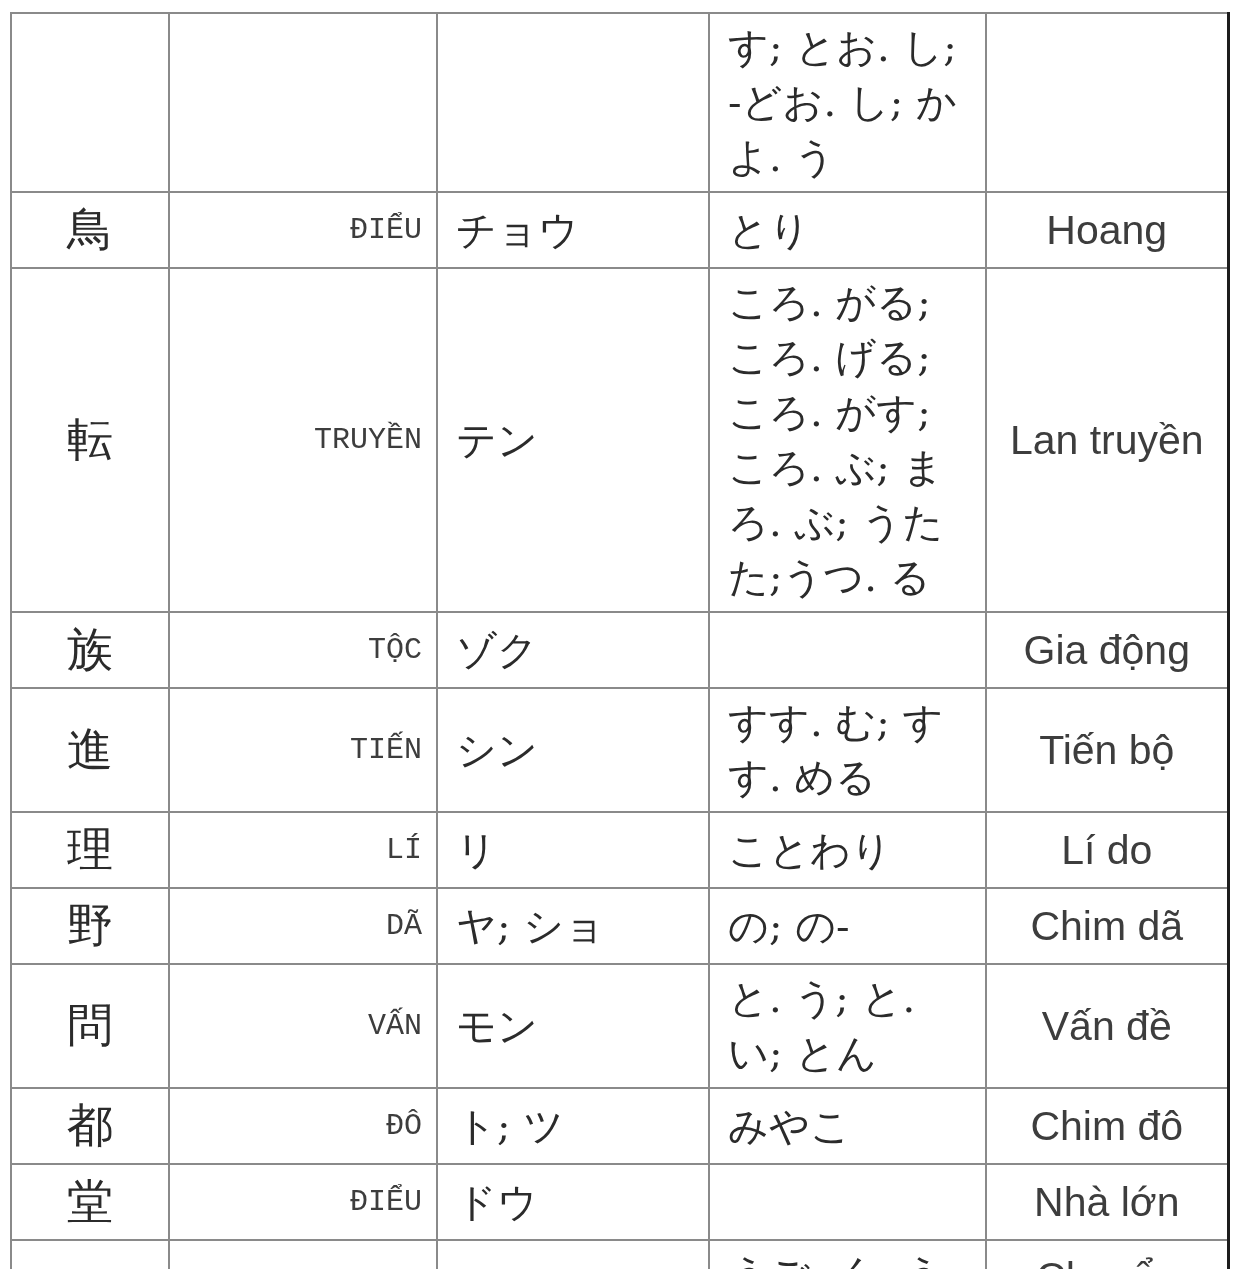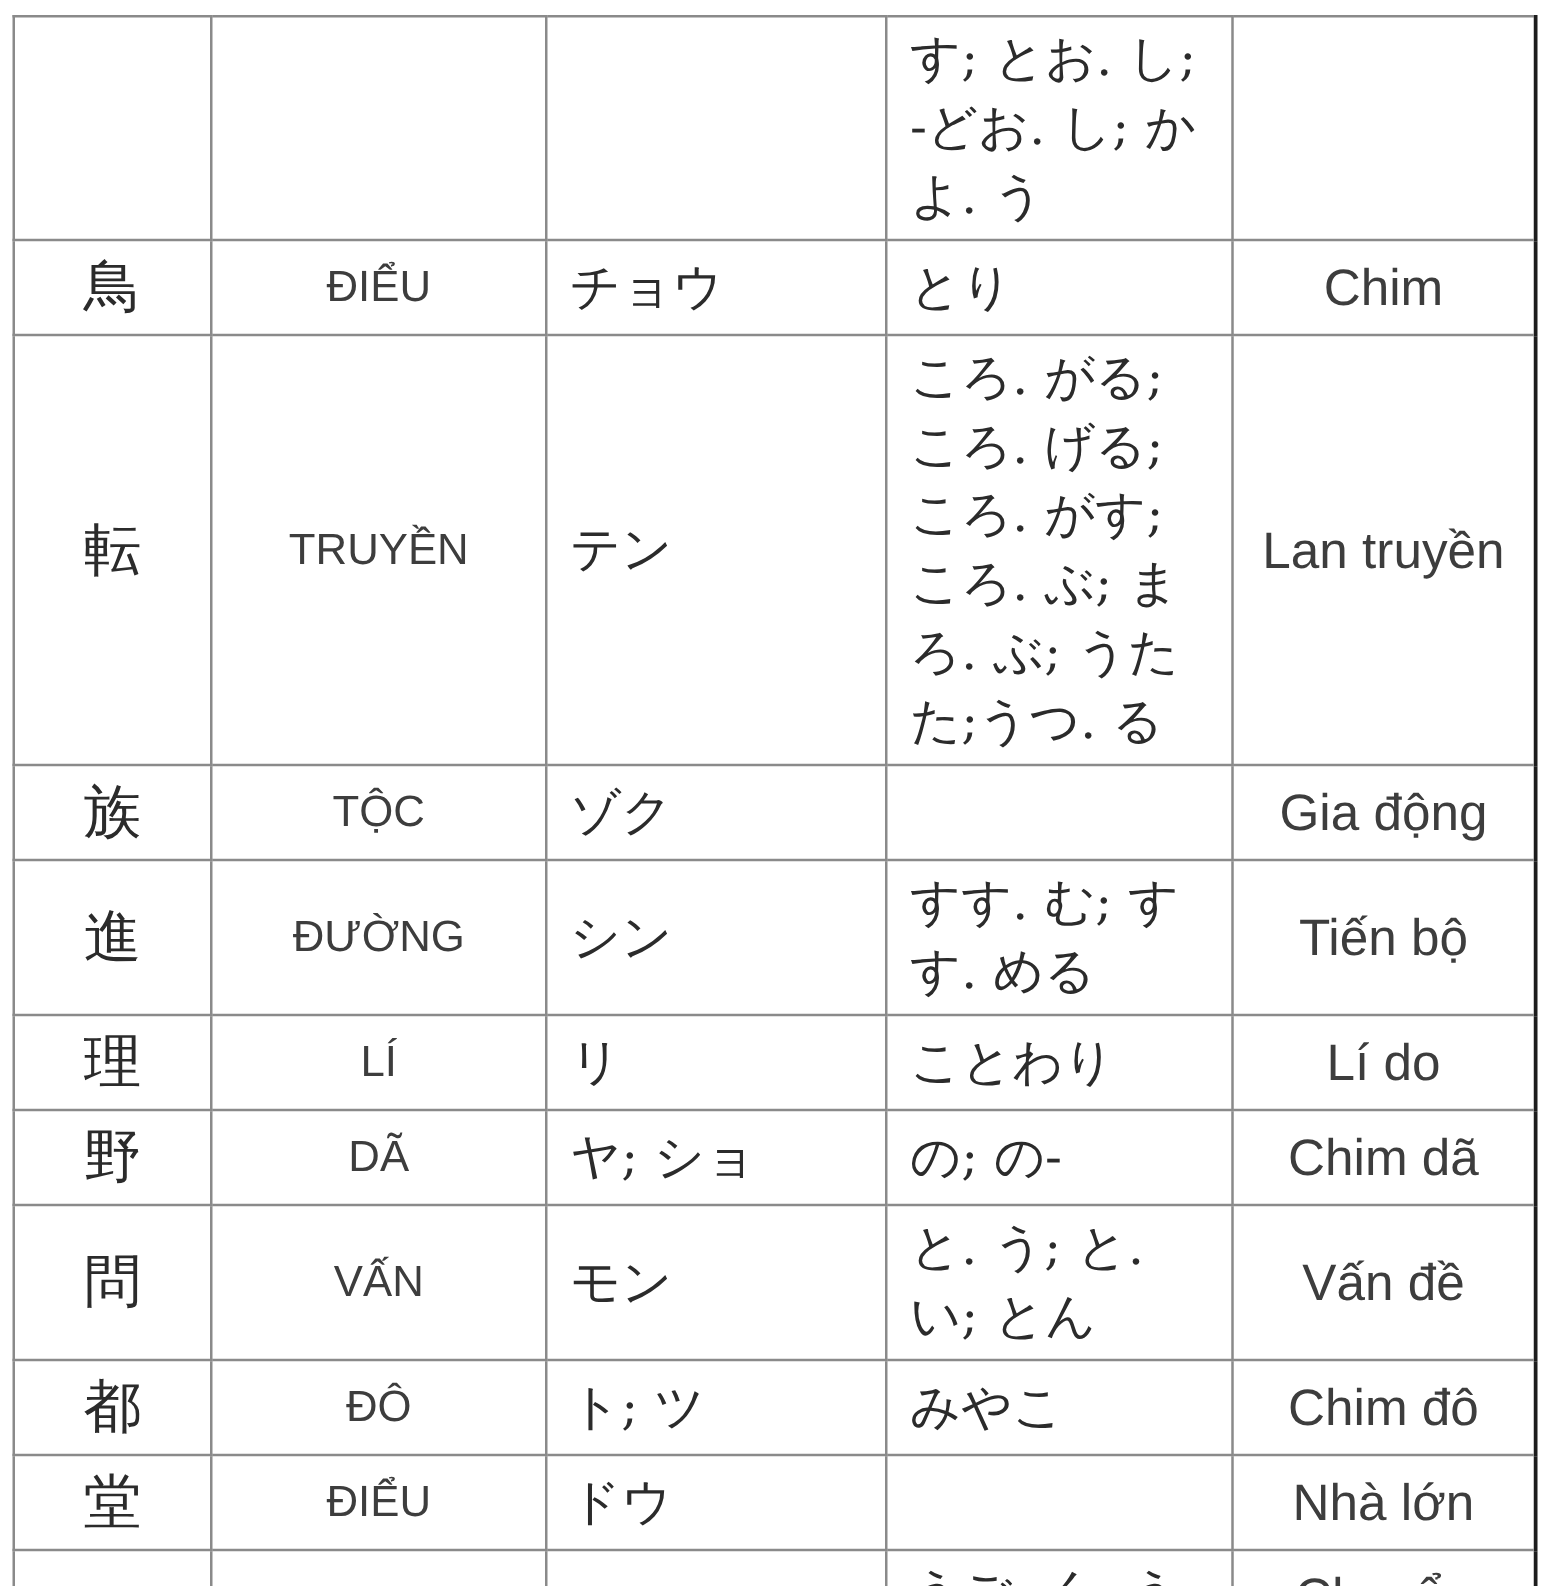--- a/index.html
+++ b/index.html
@@ -40,23 +40,24 @@
   
   td:last-child { border-right: 3px solid #1d1d1d; }
 
   .cell-kanji {
     text-align: center;
     font-family: "DejaVu Serif", "Liberation Serif", serif;
     font-size: 46px;
     color: #2b2b2b;
   }
   .cell-hanviet {
-    text-align: center;
-    font-size: 35px;
+    text-align: right;
+    font-size: 30px;
     color: #3d3d3d;
+    font-family: Liberation Mono, monospace;
   }
   .cell-onyomi, .cell-kunyomi {
     text-align: left;
     font-family: "DejaVu Serif", "Liberation Serif", serif;
     font-size: 40px;
     line-height: 55px;
     color: #2b2b2b;
     white-space: pre-line;
     padding-left: 18px;
   }
@@ -88,21 +89,21 @@
           <td class="cell-kunyomi">す; とお. し;
 -どお. し; か
 よ. う</td>
           <td class="cell-meaning"></td>
         </tr>
         <tr style="height: 69px;">
           <td class="cell-kanji">鳥</td>
           <td class="cell-hanviet">ĐIỂU</td>
           <td class="cell-onyomi">チョウ</td>
           <td class="cell-kunyomi">とり</td>
-          <td class="cell-meaning">Chim</td>
+          <td class="cell-meaning">Hoang</td>
         </tr>
         <tr style="height: 326px;">
           <td class="cell-kanji">転</td>
           <td class="cell-hanviet">TRUYỀN</td>
           <td class="cell-onyomi">テン</td>
           <td class="cell-kunyomi">ころ. がる;
 ころ. げる;
 ころ. がす;
 ころ. ぶ; ま
 ろ. ぶ; うた
@@ -111,21 +112,21 @@
         </tr>
         <tr style="height: 72px;">
           <td class="cell-kanji">族</td>
           <td class="cell-hanviet">TỘC</td>
           <td class="cell-onyomi">ゾク</td>
           <td class="cell-kunyomi"></td>
           <td class="cell-meaning">Gia động</td>
         </tr>
         <tr style="height: 108px;">
           <td class="cell-kanji">進</td>
-          <td class="cell-hanviet">ĐƯỜNG</td>
+          <td class="cell-hanviet">TIẾN</td>
           <td class="cell-onyomi">シン</td>
           <td class="cell-kunyomi">すす. む; す
 す. める</td>
           <td class="cell-meaning">Tiến bộ</td>
         </tr>
         <tr style="height: 72px;">
           <td class="cell-kanji">理</td>
           <td class="cell-hanviet">LÍ</td>
           <td class="cell-onyomi">リ</td>
           <td class="cell-kunyomi">ことわり</td>

